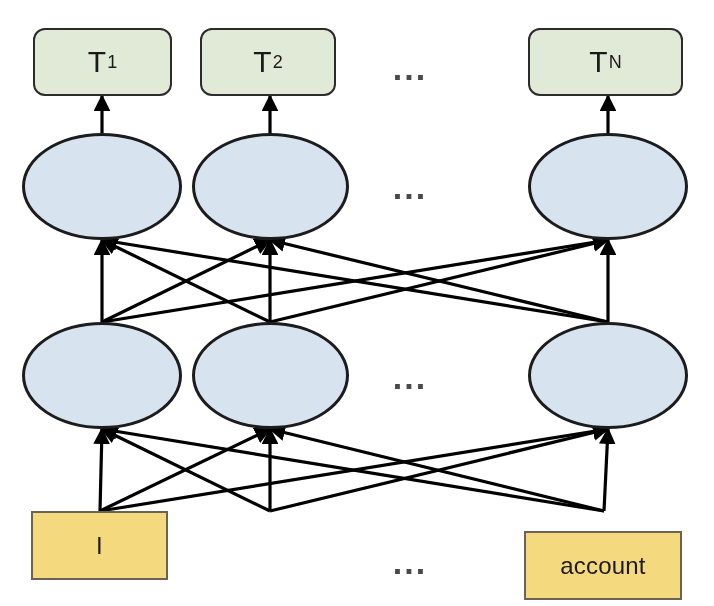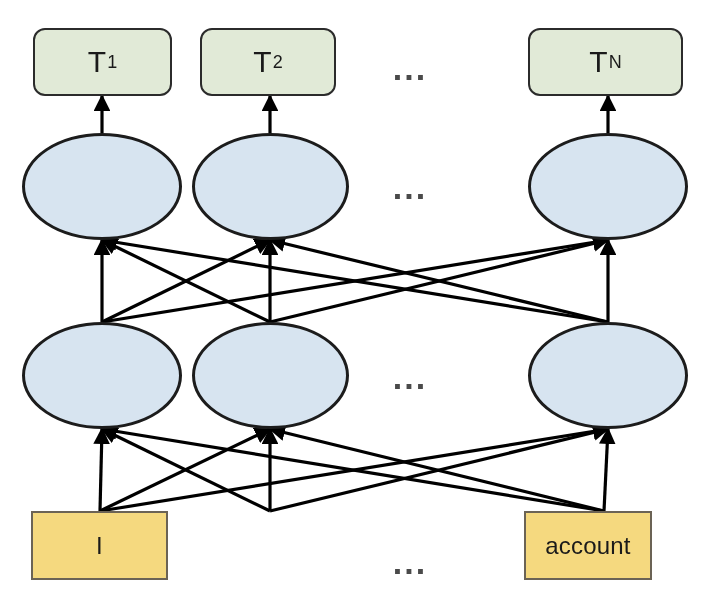--- a/index.html
+++ b/index.html
@@ -130,15 +130,15 @@
   <div class="dots" style="left:410px; top:187px;">...</div>
   <div class="node cell" style="left:528px; top:133px; width:160px; height:107px;"></div>
 
   <div class="node cell" style="left:22px; top:322px; width:160px; height:107px;"></div>
   <div class="node cell" style="left:192px; top:322px; width:157px; height:107px;"></div>
   <div class="dots" style="left:410px; top:377px;">...</div>
   <div class="node cell" style="left:528px; top:322px; width:160px; height:107px;"></div>
 
   <div class="node token-box" style="left:31px; top:511px; width:137px; height:69px;">I</div>
   <div class="dots" style="left:410px; top:562px;">...</div>
-  <div class="node token-box" style="left:524px; top:511px; width:128px; height:69px;">account</div>
+  <div class="node token-box" style="left:524px; top:531px; width:158px; height:69px;">account</div>
 
 </div>
 
 </body></html>

